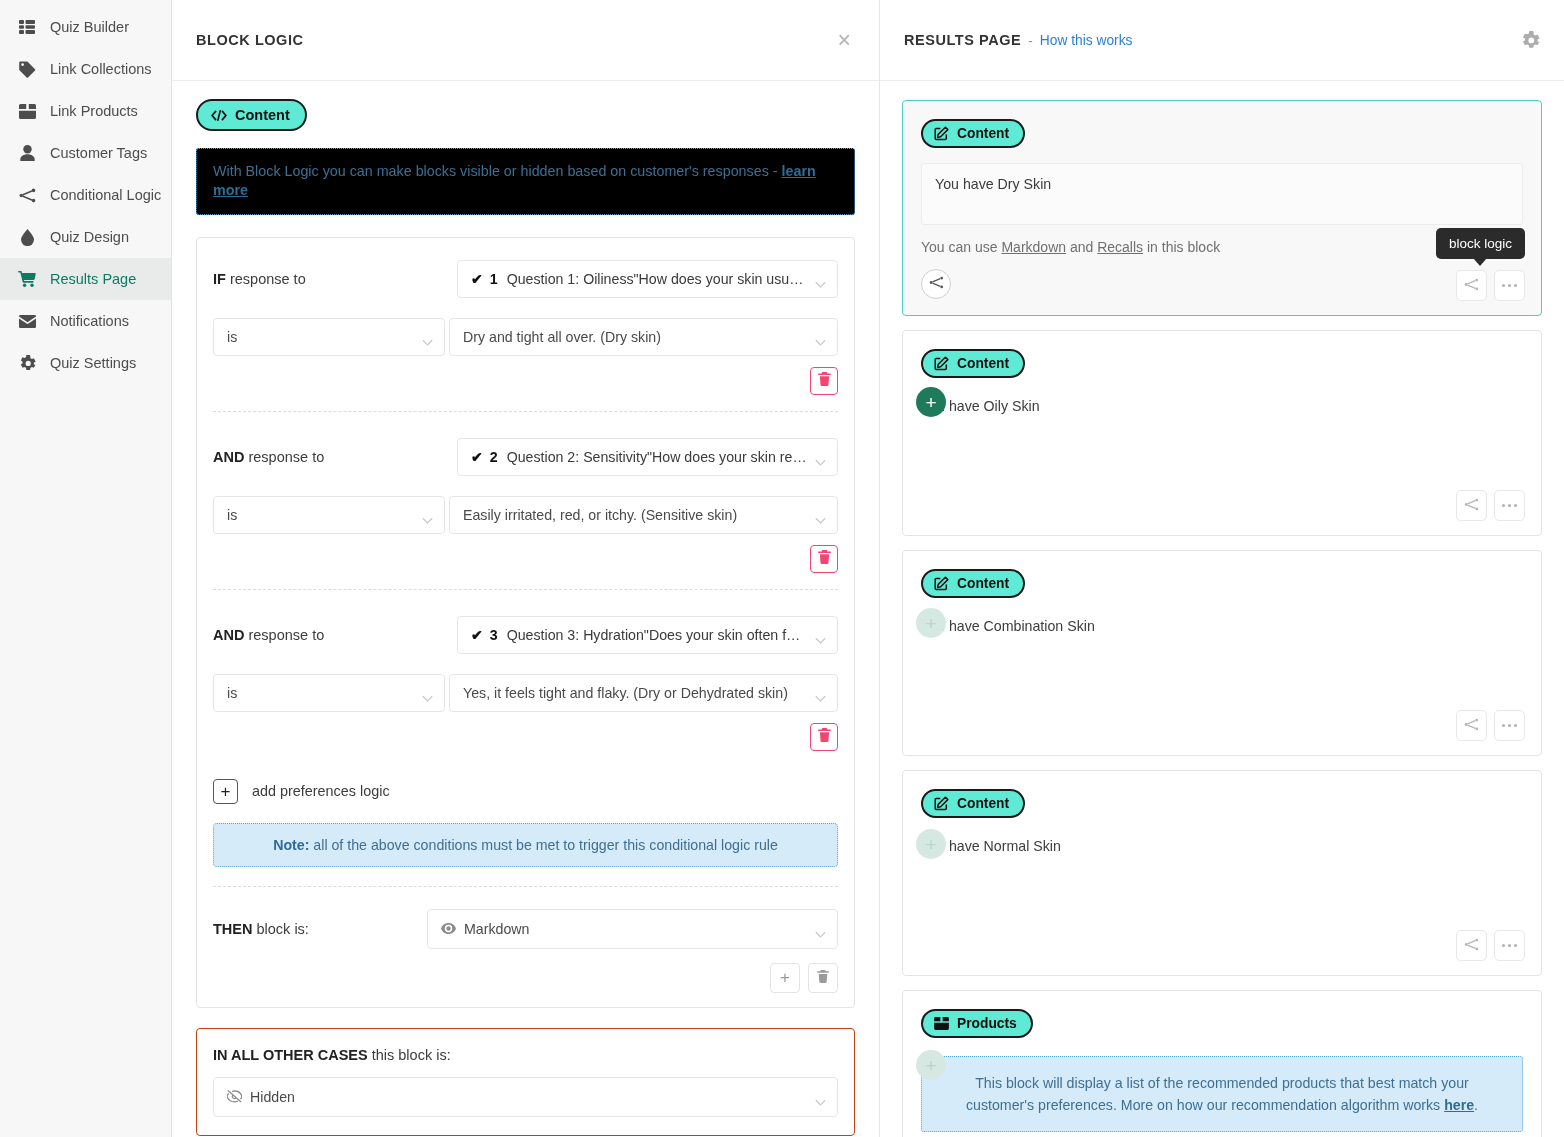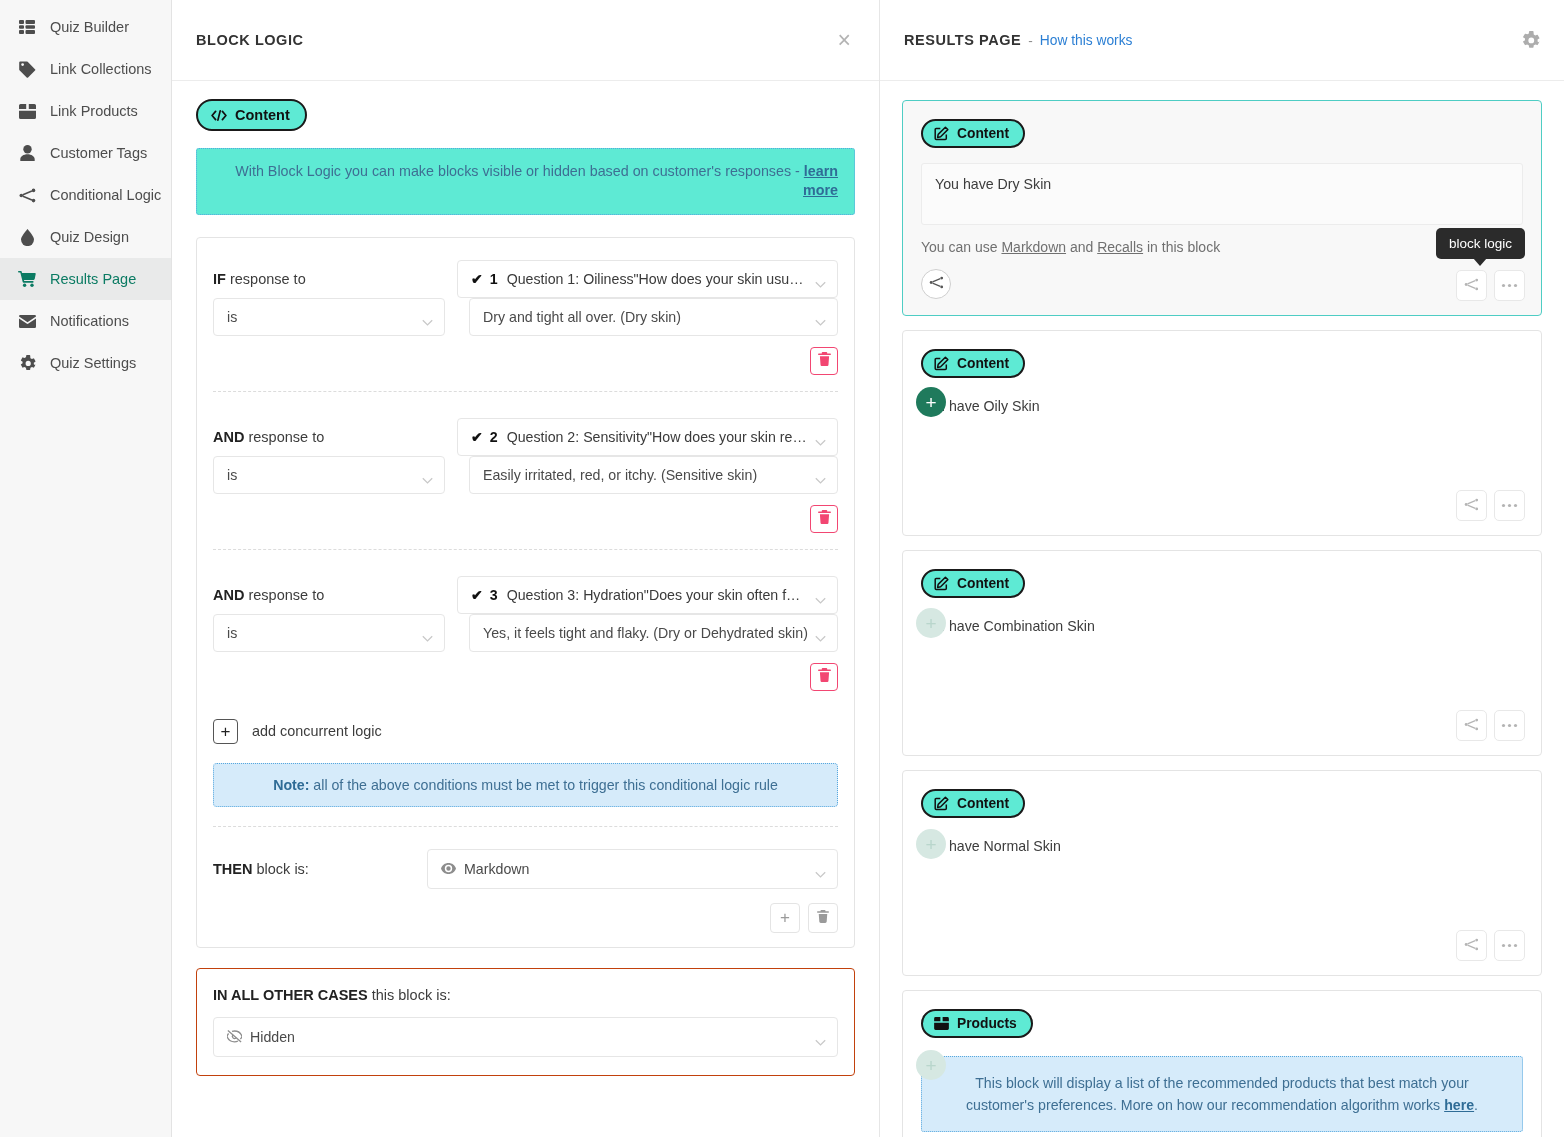--- a/index.html
+++ b/index.html
@@ -61,22 +61,22 @@
     display: inline-flex; align-items: center; gap: 8px;
     border: 2px solid #1a1a1a; border-radius: 20px;
     padding: 6px 15px 6px 13px;
     font-size: 14.5px; font-weight: bold; color: #111;
     background: #5eead4; cursor: pointer;
   }
   .pill svg { display:block; }
 
   .info-blue {
     margin-top: 17px;
-    background: #5eead4; border: 1px dotted #56a7de; border-radius: 3px;
-    padding: 13px 16px; text-align: right;
+    background: #000000; border: 1px dotted #56a7de; border-radius: 3px;
+    padding: 13px 16px; text-align: left;
     font-size: 14.3px; color: #3e6f93; line-height: 1.35;
   }
   .info-blue a, .info-blue .lnk {
     color: #2f6c96; font-weight: bold; text-decoration: underline; cursor: pointer;
   }
 
   .card {
     margin-top: 22px;
     border: 1px solid #e4e4e4; border-radius: 4px; background: #fff;
     padding: 22px 16px 14px 16px;
@@ -98,21 +98,21 @@
   }
   .sel .chev {
     position: absolute; right: 11px; top: 50%; transform: translateY(-55%);
     width: 11px; height: 7px; color: #c8c8c8;
   }
   .sel.q { flex: 1; }
   .sel.q .ck { color:#111; font-weight:bold; font-size: 14px; margin-right: 7px; }
   .sel.q .num { color:#111; font-weight:bold; margin-right: 9px; }
   .sel.q .qtext { color: #3a3a3a; overflow: hidden; text-overflow: ellipsis; }
 
-  .cond-second { display: flex; gap: 24px; margin-top: 0; }
+  .cond-second { display: flex; gap: 4px; margin-top: 20px; }
   .sel.op { width: 232px; flex: 0 0 232px; }
   .sel.val { flex: 1; }
 
   .trash-row { display:flex; justify-content:flex-end; margin-top: 11px; }
   .btn-trash {
     width: 28px; height: 28px; border: 1px solid #f24672; border-radius: 4px;
     background: #fff; display:flex; align-items:center; justify-content:center;
     cursor:pointer; color: #f24672;
   }
   .dashed-sep { border-top: 1px dashed #dcdcdc; margin: 16px 0 0 0; }
@@ -462,21 +462,21 @@
             <div class="btn-trash">
               <span><svg width="13" height="14" viewBox="0 0 13 14" fill="currentColor">
                     <path d="M4.6 0a.8.8 0 0 0-.8.8V1.4H.8a.8.8 0 0 0 0 1.6h11.4a.8.8 0 0 0 0-1.6H9.2V.8A.8.8 0 0 0 8.4 0H4.6zM1.9 4.2l.6 8.2c0 .9.7 1.6 1.6 1.6h4.8c.9 0 1.6-.7 1.6-1.6l.6-8.2H1.9z"></path>
                   </svg></span>
             </div>
           </div>
         </div>
 
         <div class="add-logic">
           <div class="sq-btn">+</div>
-          <div class="lab">add concurrent logic</div>
+          <div class="lab">add preferences logic</div>
         </div>
 
         <div class="note-blue">
           <b>Note:</b><span> all of the above conditions must be met to trigger this conditional logic rule</span>
         </div>
 
         <div class="dashed-sep" style="margin-top:19px"></div>
 
         <div class="then-row">
           <div class="then-label">

